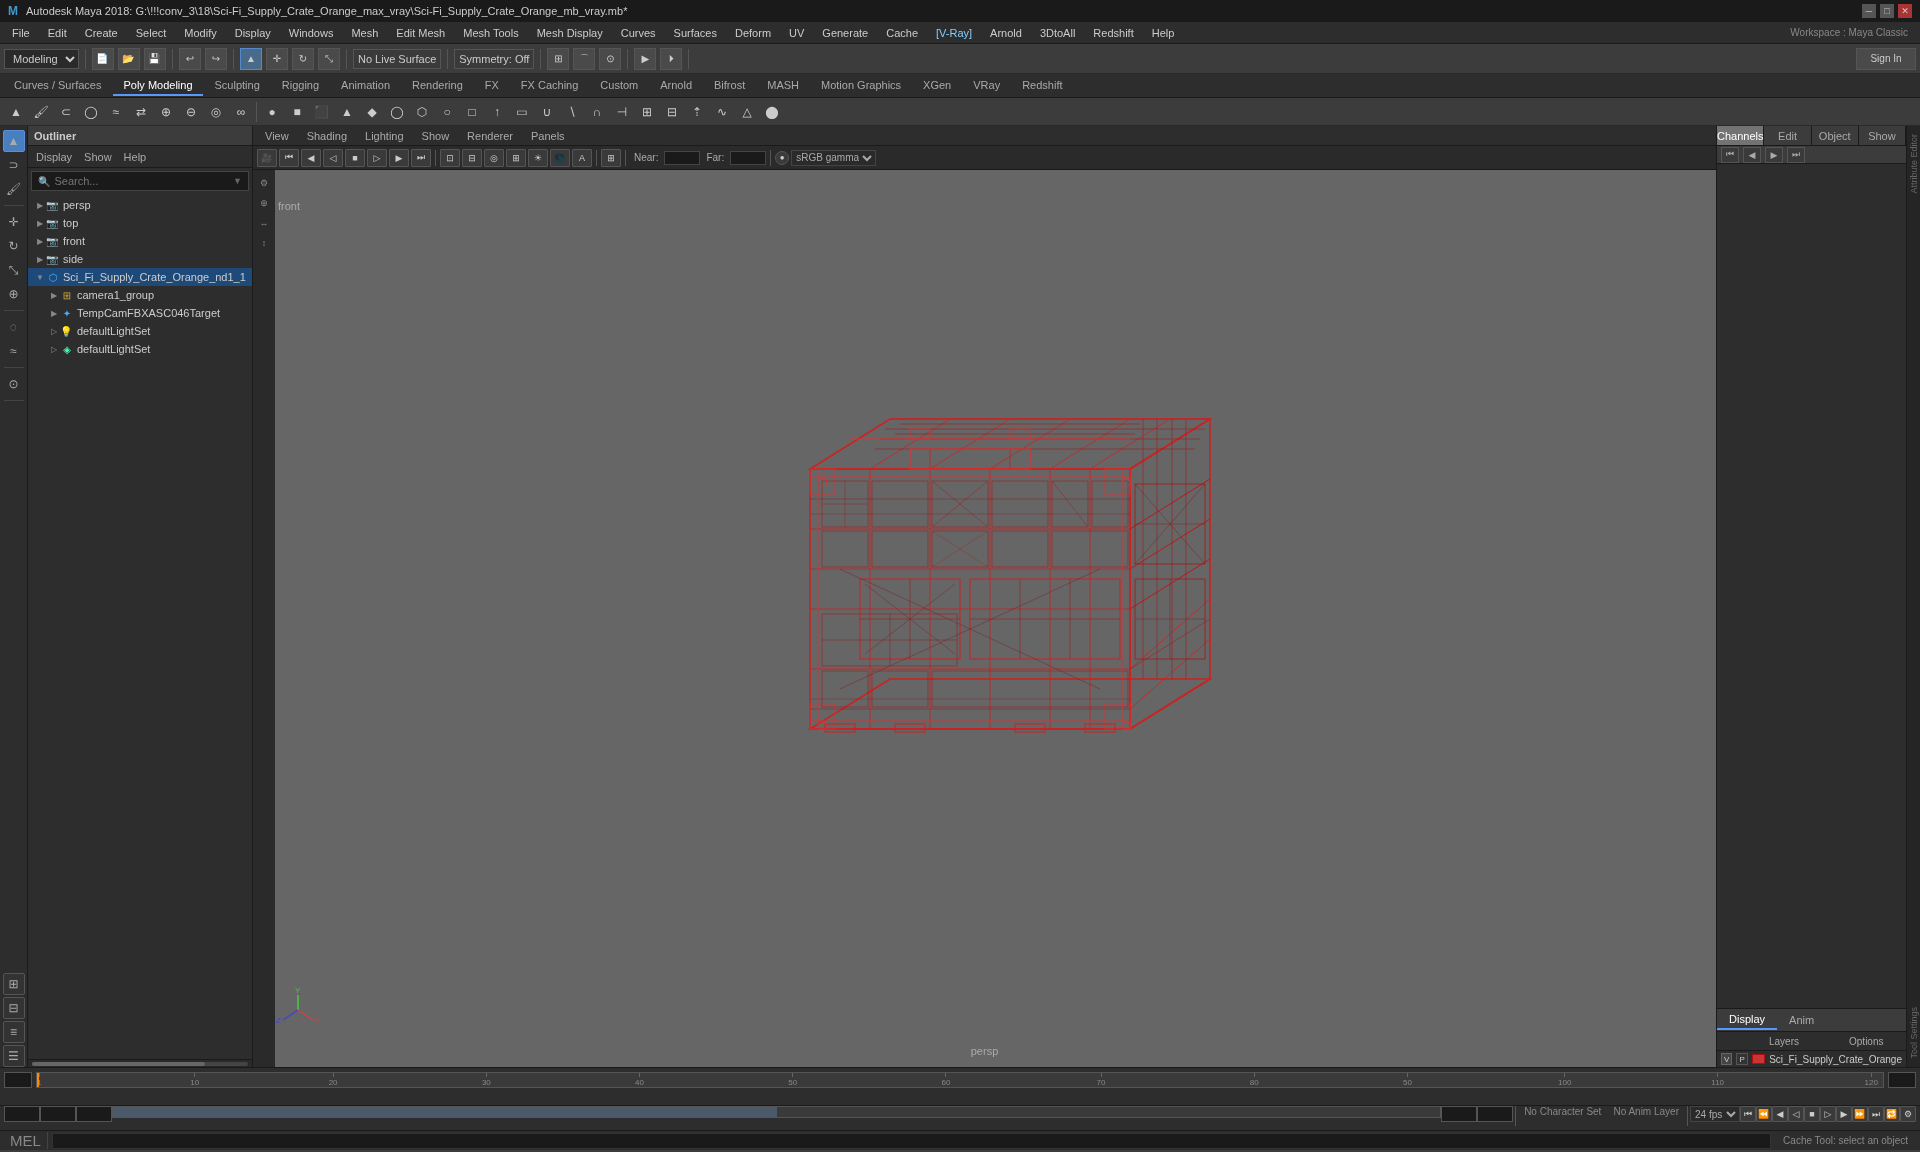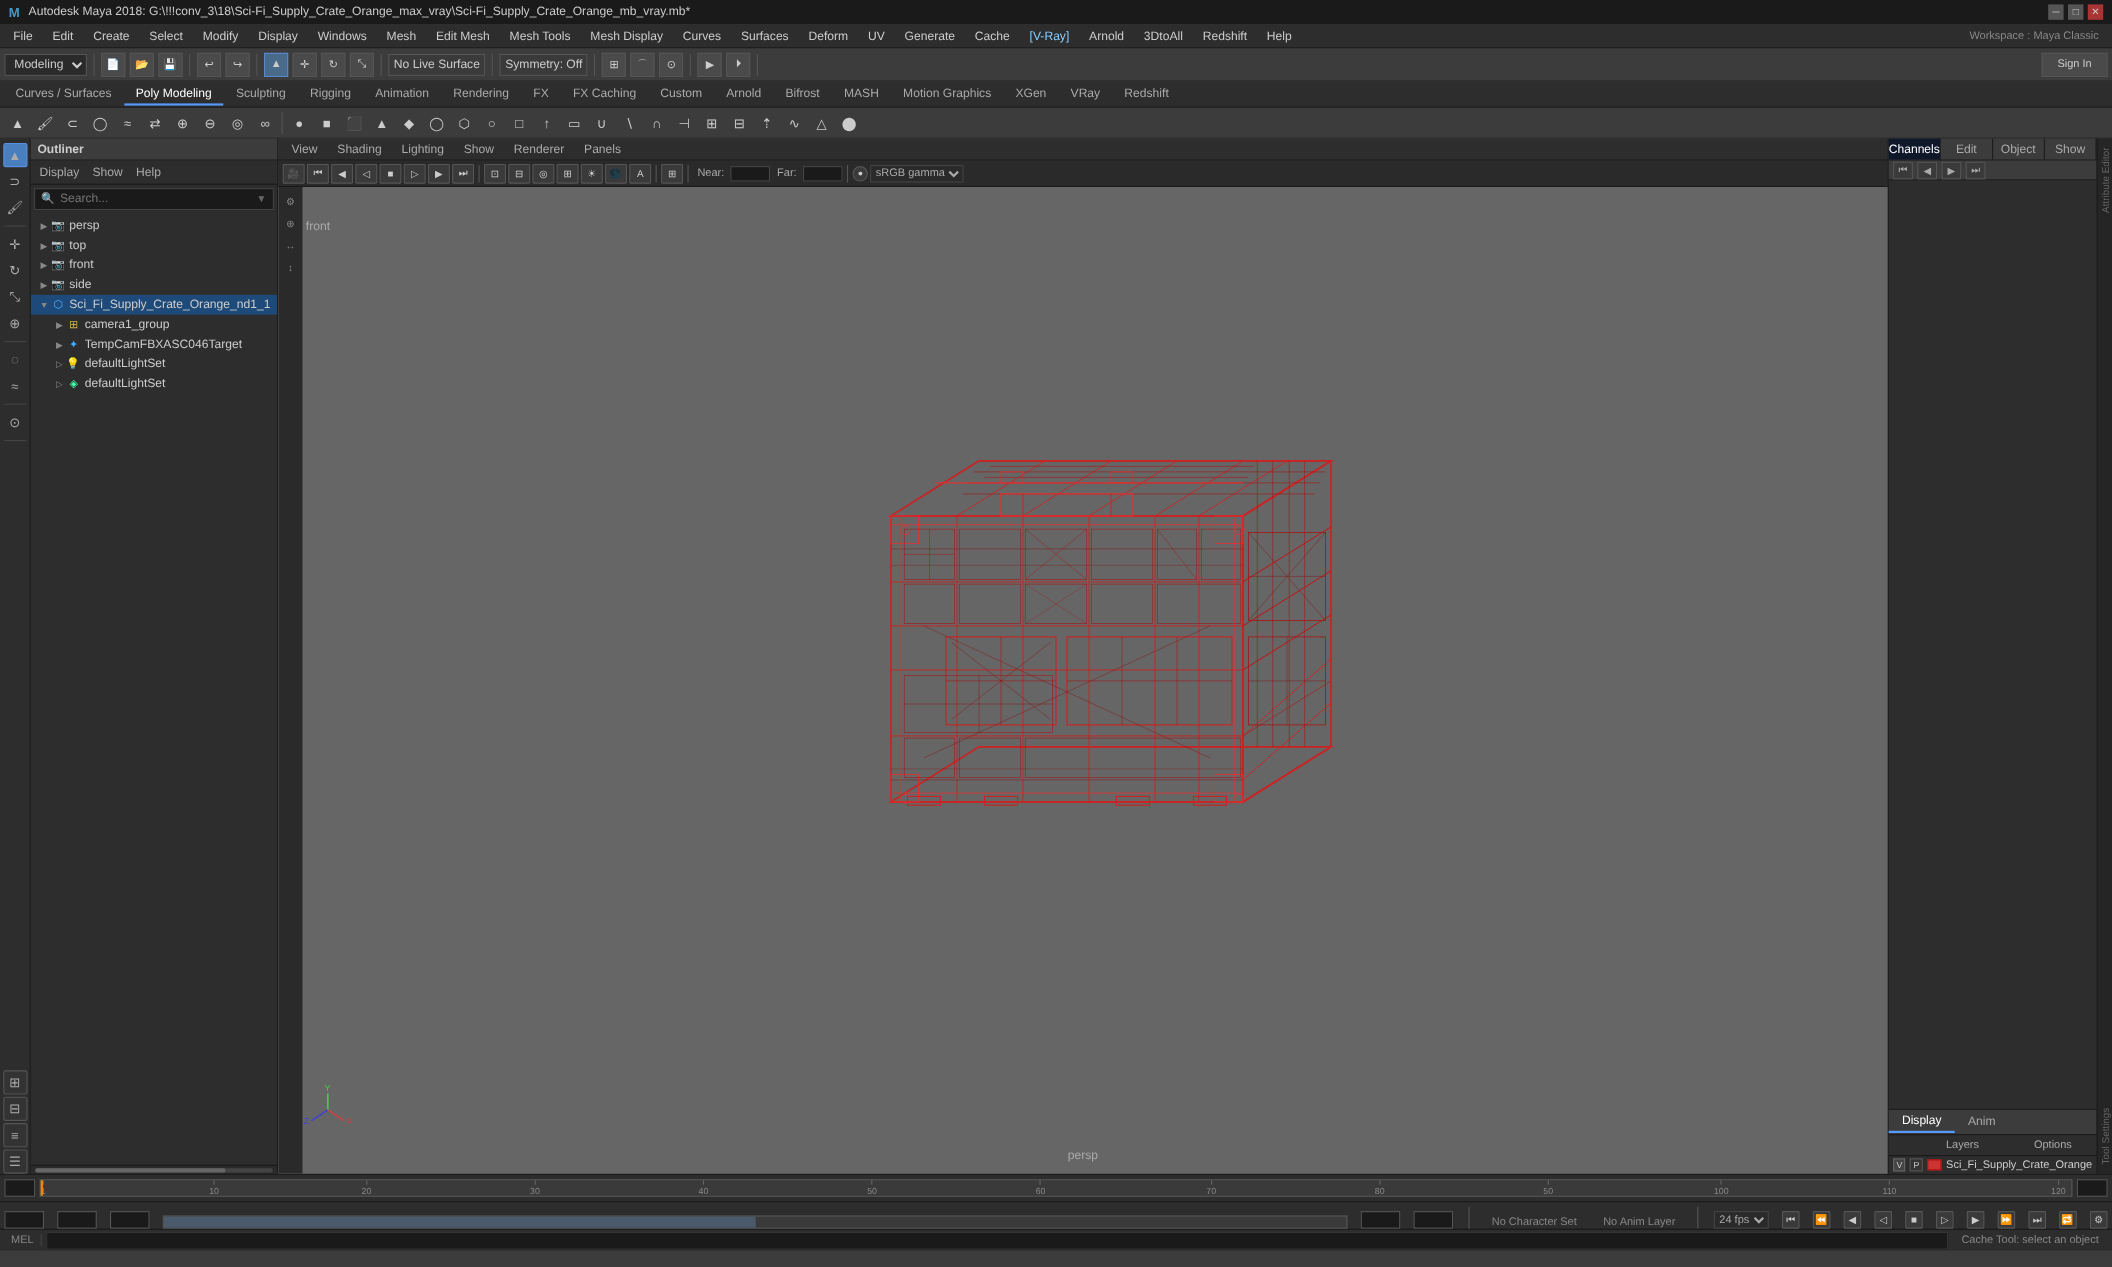--- a/index.html
+++ b/index.html
@@ -369,21 +369,21 @@
     .right-tab {
       flex: 1;
       display: flex;
       align-items: center;
       justify-content: center;
       font-size: 11px;
       color: #aaa;
       cursor: pointer;
       border-right: 1px solid #1a1a1a;
     }
-    .right-tab.active { background: #0f172a; color: #fff; }
+    .right-tab.active { background: #737373; color: #fff; }
     .rp-btn {
       width: 18px;
       height: 16px;
       background: #3a3a3a;
       border: 1px solid #555;
       color: #aaa;
       font-size: 9px;
       cursor: pointer;
       display: flex;
       align-items: center;
@@ -469,24 +469,25 @@
     }
     .time-tick-label {
       font-size: 8px;
       color: #888;
       margin-top: 1px;
     }
     #range-bar {
       height: 25px;
       background: #2d2d2d;
       display: flex;
-      align-items: flex-end;
+      align-items: flex-start;
       padding: 0 4px;
-      gap: 12px;
+      gap: 0;
       border-top: 1px solid #1a1a1a;
+      margin-top: 13px;
     }
     .range-input {
       width: 36px;
       height: 16px;
       background: #1a1a1a;
       border: 1px solid #555;
       color: #ccc;
       font-size: 10px;
       text-align: center;
     }
@@ -513,21 +514,21 @@
     #mel-bar {
       height: 20px;
       background: #2d2d2d;
       border-top: 1px solid #1a1a1a;
       display: flex;
       align-items: center;
       padding: 0 4px;
       gap: 4px;
     }
     .mel-label {
-      font-size: 10px;
+      font-size: 15px;
       color: #888;
       padding: 0 6px;
       border-right: 1px solid #444;
     }
     #mel-input {
       flex: 1;
       background: #1a1a1a;
       border: 1px solid #333;
       color: #ccc;
       font-size: 10px;

